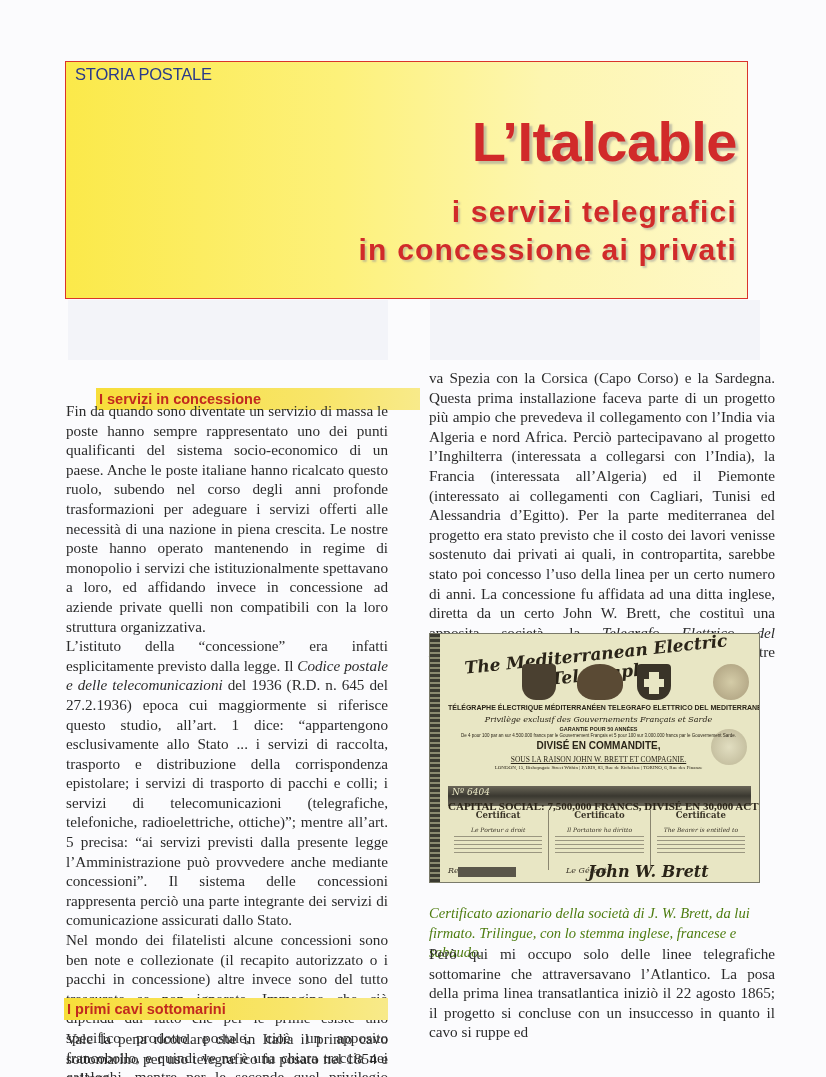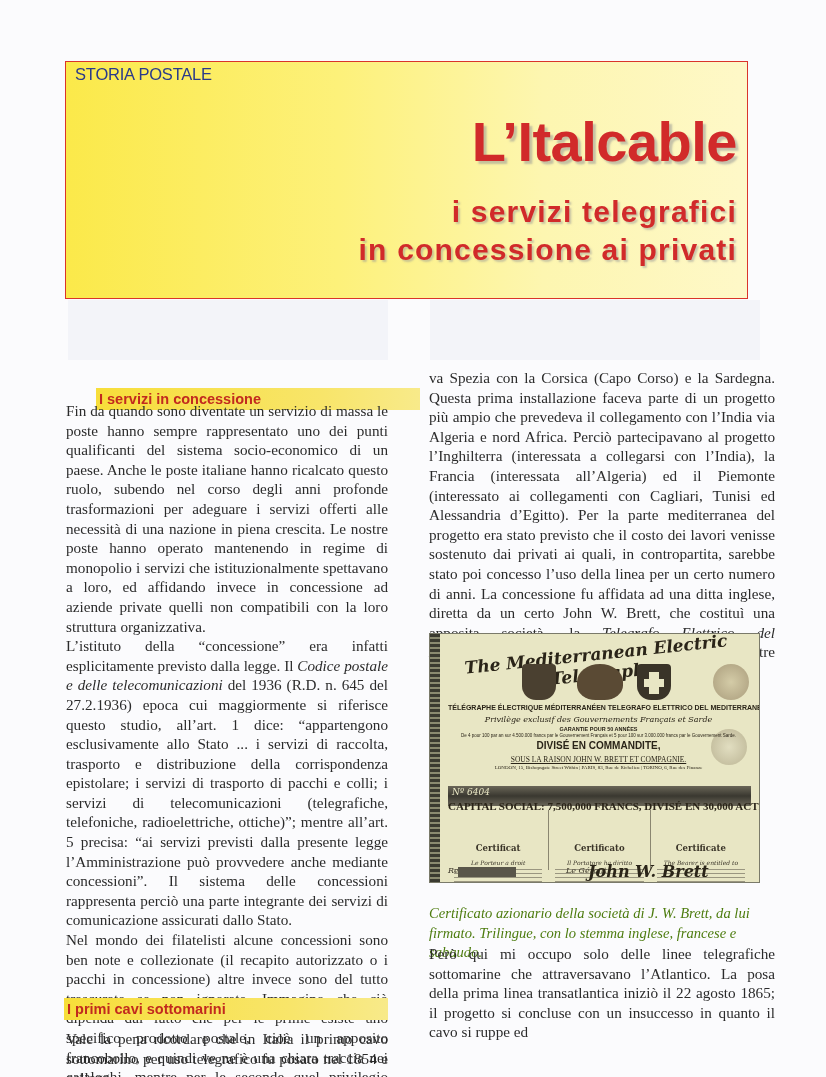--- a/index.html
+++ b/index.html
@@ -107,21 +107,21 @@
     background:linear-gradient(#6a6658,#3a3830,#6a6658);
     color:#e8e6c4; font-family:"DejaVu Serif", serif; font-style:italic; font-size:9px; line-height:12px; padding-left:4px;
   }
   .cl8 { top:166px; font-family:"Liberation Serif", serif; font-size:11px; font-weight:bold; }
   .cert-cols { position:absolute; left:6px; right:4px; top:176px; height:60px; display:flex; }
   .cert-col {
     flex:1; border-right:1px solid #8a8670; text-align:center;
     font-family:"DejaVu Serif", serif; font-size:4px; color:#3a3428;
   }
   .cert-col:last-child { border-right:none; }
-  .cert-col .h { font-size:8.5px; font-weight:bold; font-style:normal;margin-top:33px; }
+  .cert-col .h { font-size:8.5px; font-weight:bold; font-style:normal; }
   .cert-col .i { font-style:italic; font-size:6px; margin-top:6px; }
   .cert-col .bars { margin:3px 6px 0; height:18px;
     background:repeating-linear-gradient(180deg,#9a9680 0 1px,transparent 1px 4px); }
   .cert-foot {
     position:absolute; left:6px; bottom:3px; right:6px; height:14px;
     font-family:"DejaVu Serif", serif; font-style:italic; font-size:8px; color:#3a3428;
   }
   .reg-box { position:absolute; left:10px; top:2px; width:58px; height:10px; background:#5a564a; }
   .gerant { position:absolute; left:90px; top:1px;margin-left:28px; }
   .signature { position:absolute; left:140px; top:-3px; font-size:16px; font-weight:bold; color:#2a2418; }

